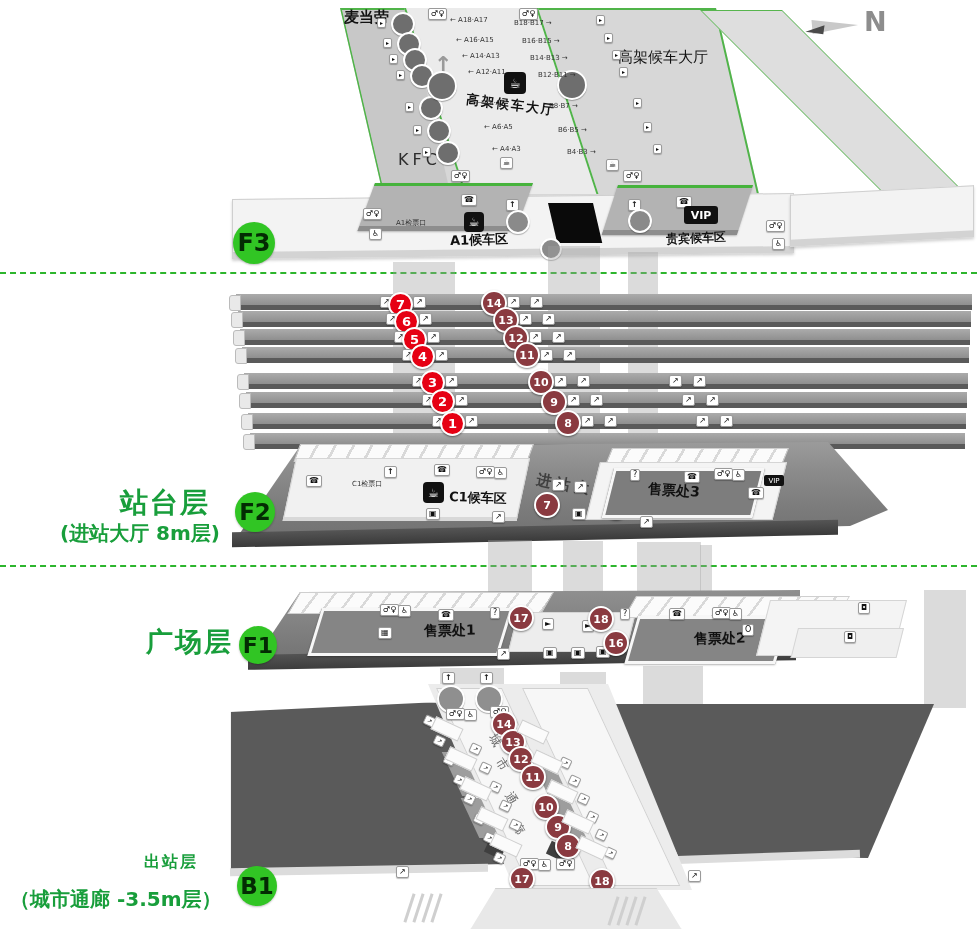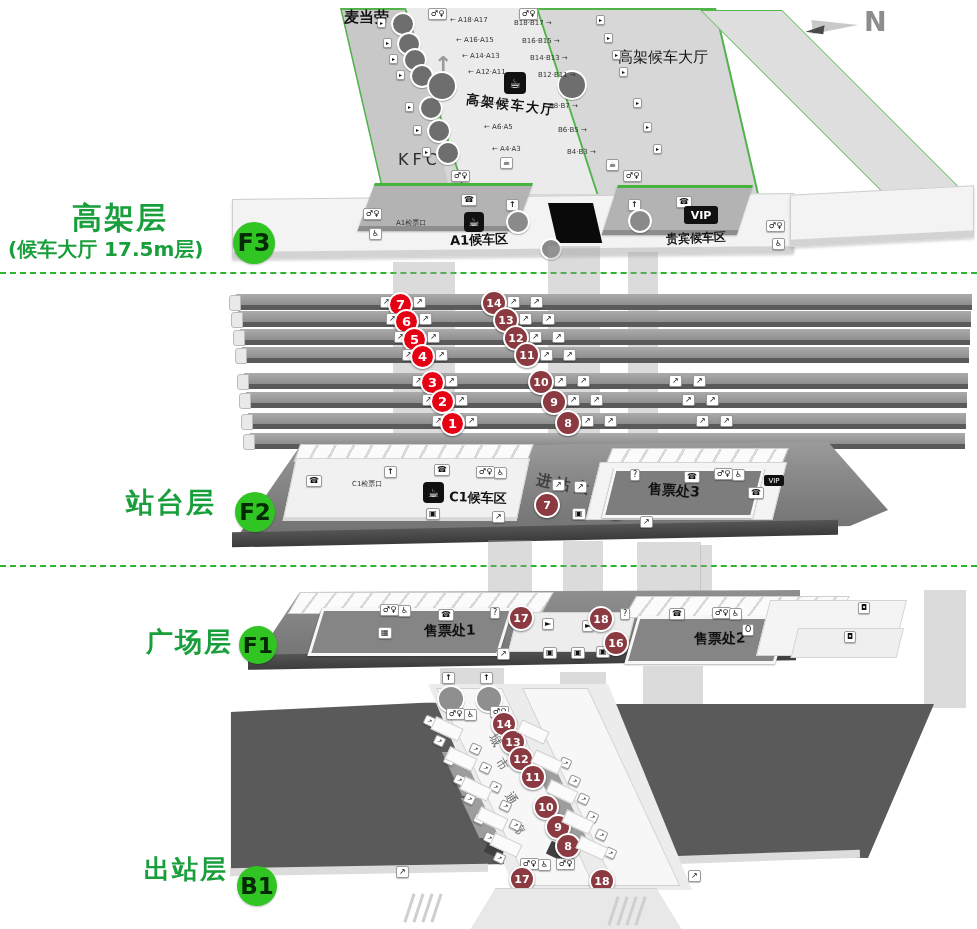--- a/index.html
+++ b/index.html
@@ -81,22 +81,20 @@
   <div class="abs pillar" style="left:506px;top:210px;width:20px;height:20px;background:#8a8a8a;"></div>
   <div class="abs tag" style="left:628px;top:199px;font-weight:bold;">↑</div>
   <div class="abs pillar" style="left:628px;top:209px;width:20px;height:20px;background:#8a8a8a;"></div>
   <div class="abs pillar" style="left:540px;top:238px;width:18px;height:18px;background:#8a8a8a;"></div>
   <div class="abs tag" style="left:676px;top:196px;">☎</div>
   <div class="abs blkicon" style="left:684px;top:206px;width:34px;height:18px;font-size:11px;font-weight:bold;border-radius:3px;">VIP</div>
   <div class="abs label-cn" style="left:666px;top:230px;font-size:12px;transform:rotate(-2deg);">贵宾候车区</div>
   <div class="abs tag" style="left:766px;top:220px;">♂♀</div>
   <div class="abs tag" style="left:772px;top:238px;">♿</div>
 
-  <div class="abs lvl-title" style="left:72px;top:198px;font-size:30px;">高架层</div>
-  <div class="abs lvl-sub" style="left:8px;top:236px;font-size:20px;">(候车大厅  17.5m层)</div>
   <div class="abs lvl-badge" style="left:233px;top:222px;width:42px;height:42px;font-size:24px;">F3</div>
 
   <div class="abs dash" style="left:0;top:272px;width:977px;"></div>
 
   <div id="shaftsA" class="abs" style="left:0;top:0;">
       <div class="shaft" style="position: absolute; left: 393px; top: 262px; width: 62px; height: 180px;"></div>
       <div class="shaft" style="position: absolute; left: 548px; top: 246px; width: 52px; height: 198px;"></div>
       <div class="shaft" style="position: absolute; left: 628px; top: 252px; width: 30px; height: 190px;"></div>
     </div>
   <div id="platforms" class="abs" style="left:0;top:0;">
@@ -204,21 +202,22 @@
   <div class="abs office" style="left:614px;top:468px;width:145px;height:44px;transform:skewX(-14deg);transform-origin:0 0;background:#7d7d7d;"></div>
   <div class="abs label-cn" style="left:648px;top:482px;font-size:14px;transform:rotate(4deg);">售票处3</div>
   <div class="abs tag" style="left:630px;top:469px;">?</div>
   <div class="abs tag" style="left:684px;top:471px;">☎</div>
   <div class="abs tag" style="left:714px;top:468px;">♂♀</div>
   <div class="abs tag" style="left:732px;top:469px;">♿</div>
   <div class="abs tag" style="left:748px;top:487px;">☎</div>
   <div class="abs blkicon" style="left:764px;top:475px;width:20px;height:11px;font-size:7px;border-radius:2px;">VIP</div>
   <div class="abs tag" style="left:640px;top:516px;">↗</div>
 
-  <div class="abs lvl-title" style="left:126px;top:484px;font-size:28px;">站台层</div>
+  <div class="abs lvl-title" style="left:120px;top:484px;font-size:28px;">站台层</div>
+  <div class="abs lvl-sub" style="left:60px;top:520px;font-size:20px;">(进站大厅  8m层)</div>
   <div class="abs lvl-badge" style="left:235px;top:492px;width:40px;height:40px;font-size:23px;">F2</div>
 
   <div class="abs dash" style="left:0;top:565px;width:977px;"></div>
 
   <div id="shaftsB" class="abs" style="left:0;top:0;">
       <div class="shaft" style="position: absolute; left: 488px; top: 540px; width: 44px; height: 54px;"></div>
       <div class="shaft" style="position: absolute; left: 563px; top: 541px; width: 40px; height: 52px;"></div>
       <div class="shaft" style="position: absolute; left: 637px; top: 542px; width: 64px; height: 52px;"></div>
       <div class="shaft" style="position: absolute; left: 700px; top: 545px; width: 12px; height: 49px;"></div>
     </div>
@@ -313,21 +312,22 @@
       <div style="position: absolute; left: 408px; top: 893px; width: 3px; height: 30px; background: rgb(207, 207, 207); transform: rotate(18deg);"></div>
       <div style="position: absolute; left: 612px; top: 896px; width: 3px; height: 30px; background: rgb(207, 207, 207); transform: rotate(18deg);"></div>
       <div style="position: absolute; left: 417px; top: 893px; width: 3px; height: 30px; background: rgb(207, 207, 207); transform: rotate(18deg);"></div>
       <div style="position: absolute; left: 621px; top: 896px; width: 3px; height: 30px; background: rgb(207, 207, 207); transform: rotate(18deg);"></div>
       <div style="position: absolute; left: 426px; top: 893px; width: 3px; height: 30px; background: rgb(207, 207, 207); transform: rotate(18deg);"></div>
       <div style="position: absolute; left: 630px; top: 896px; width: 3px; height: 30px; background: rgb(207, 207, 207); transform: rotate(18deg);"></div>
       <div style="position: absolute; left: 435px; top: 893px; width: 3px; height: 30px; background: rgb(207, 207, 207); transform: rotate(18deg);"></div>
       <div style="position: absolute; left: 639px; top: 896px; width: 3px; height: 30px; background: rgb(207, 207, 207); transform: rotate(18deg);"></div>
     </div>
 
-  <div class="abs lvl-title" style="left:144px;top:852px;font-size:26px;">出站层</div>
+  <div class="abs lvl-title" style="left:144px;top:852px;font-size:16px;">出站层</div>
+  <div class="abs lvl-sub" style="left:10px;top:886px;font-size:20px;">（城市通廊  -3.5m层）</div>
   <div class="abs lvl-badge" style="left:237px;top:866px;width:40px;height:40px;font-size:23px;">B1</div>
 
   <div class="abs" style="left:804px;top:6px;width:110px;height:40px;">
     <div class="abs" style="left:8px;top:12px;width:0;height:0;border-top:9px solid transparent;border-bottom:5px solid transparent;
                 border-left:46px solid #c9c9c9;transform:rotate(-5deg);"></div>
     <div class="abs" style="left:2px;top:18px;width:0;height:0;border-top:9px solid transparent;
                 border-right:18px solid #4a4a4a;transform:rotate(8deg);"></div>
     <div class="abs compass-n" style="left:60px;top:0px;">N</div>
   </div>
 

